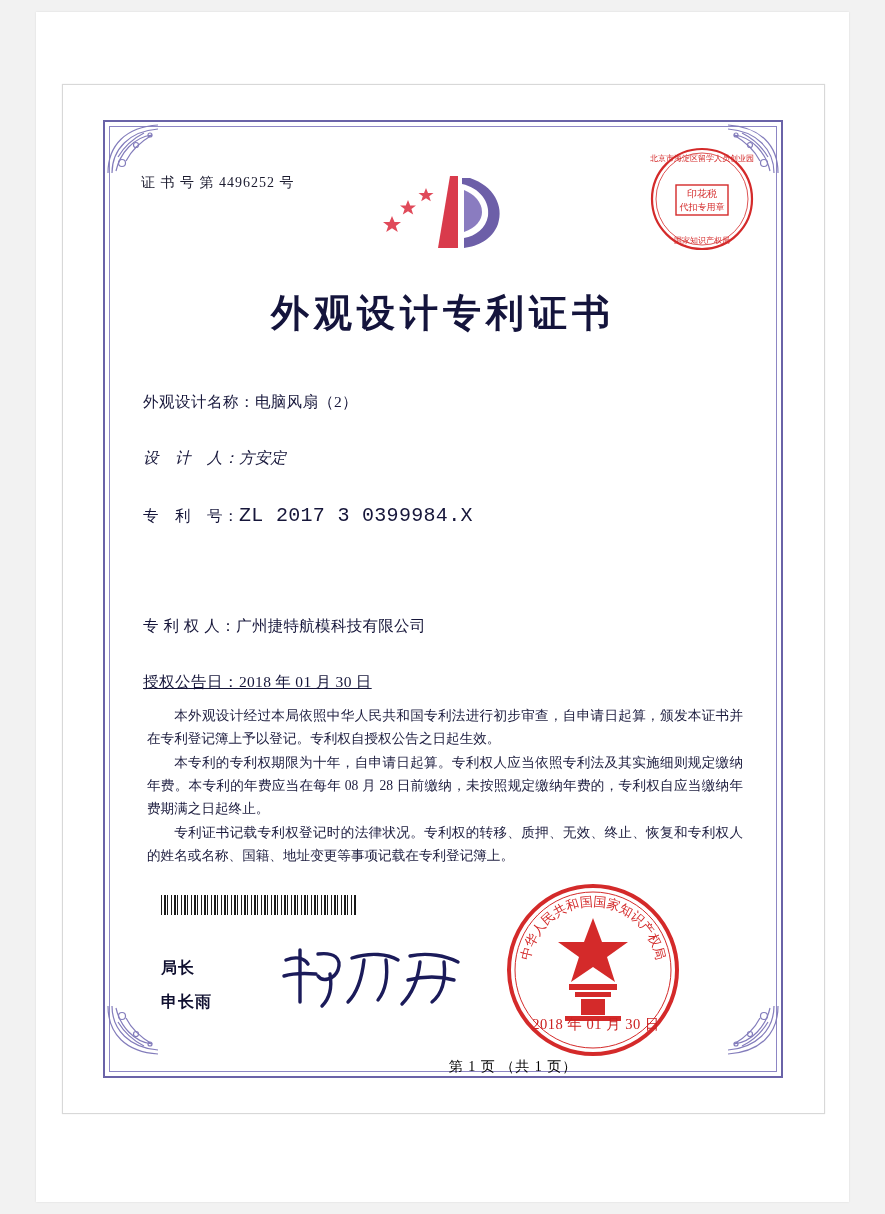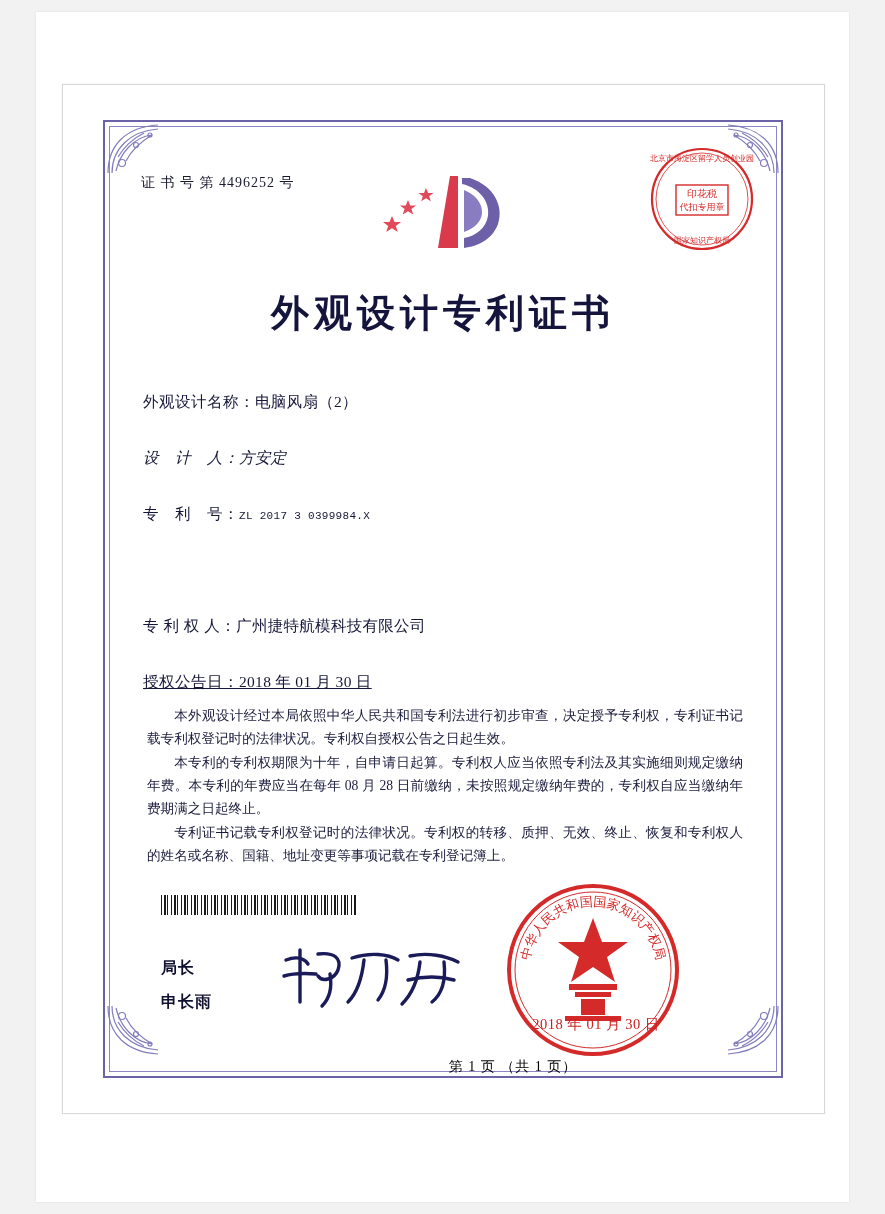--- a/index.html
+++ b/index.html
@@ -349,31 +349,31 @@
 
     <div class="title">外观设计专利证书</div>
 
     <div class="field f1">
       <span class="lbl">外观设计名称：</span><span class="val">电脑风扇（2）</span>
     </div>
     <div class="field f2">
       <span class="lbl">设　计　人：</span><span class="val">方安定</span>
     </div>
     <div class="field f3">
-      <span class="lbl">专　利　号：</span><span class="val" style="font-family:'Liberation Mono',monospace;font-size:11px;">ZL 2017 3 0399984.X</span>
+      <span class="lbl">专　利　号：</span><span class="val" style="font-family:'Liberation Mono',monospace;font-size:20px;">ZL 2017 3 0399984.X</span>
     </div>
     <div class="field f5">
       <span class="lbl">专 利 权 人：</span><span class="val">广州捷特航模科技有限公司</span>
     </div>
     <div class="field f6">
       <span class="lbl">授权公告日：</span><span class="val">2018 年 01 月 30 日</span>
     </div>
 
     <div class="paras">
-      <p>本外观设计经过本局依照中华人民共和国专利法进行初步审查，决定授予专利权，专利证书记载专利权登记时的法律状况。专利权自授权公告之日起生效。</p>
+      <p>本外观设计经过本局依照中华人民共和国专利法进行初步审查，自申请日起算，颁发本证书并在专利登记簿上予以登记。专利权自授权公告之日起生效。</p>
       <p>本专利的专利权期限为十年，自申请日起算。专利权人应当依照专利法及其实施细则规定缴纳年费。本专利的年费应当在每年 08 月 28 日前缴纳，未按照规定缴纳年费的，专利权自应当缴纳年费期满之日起终止。</p>
       <p>专利证书记载专利权登记时的法律状况。专利权的转移、质押、无效、终止、恢复和专利权人的姓名或名称、国籍、地址变更等事项记载在专利登记簿上。</p>
     </div>
 
     <div class="barcode"></div>
 
     <div class="director-label">局长</div>
     <div class="director-name">申长雨</div>
 
     <div class="signature">

